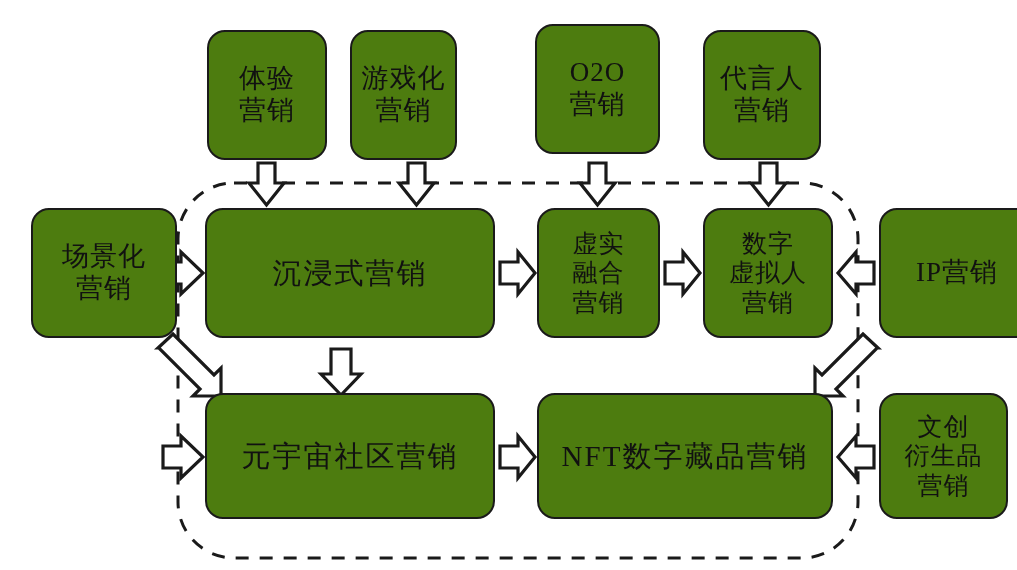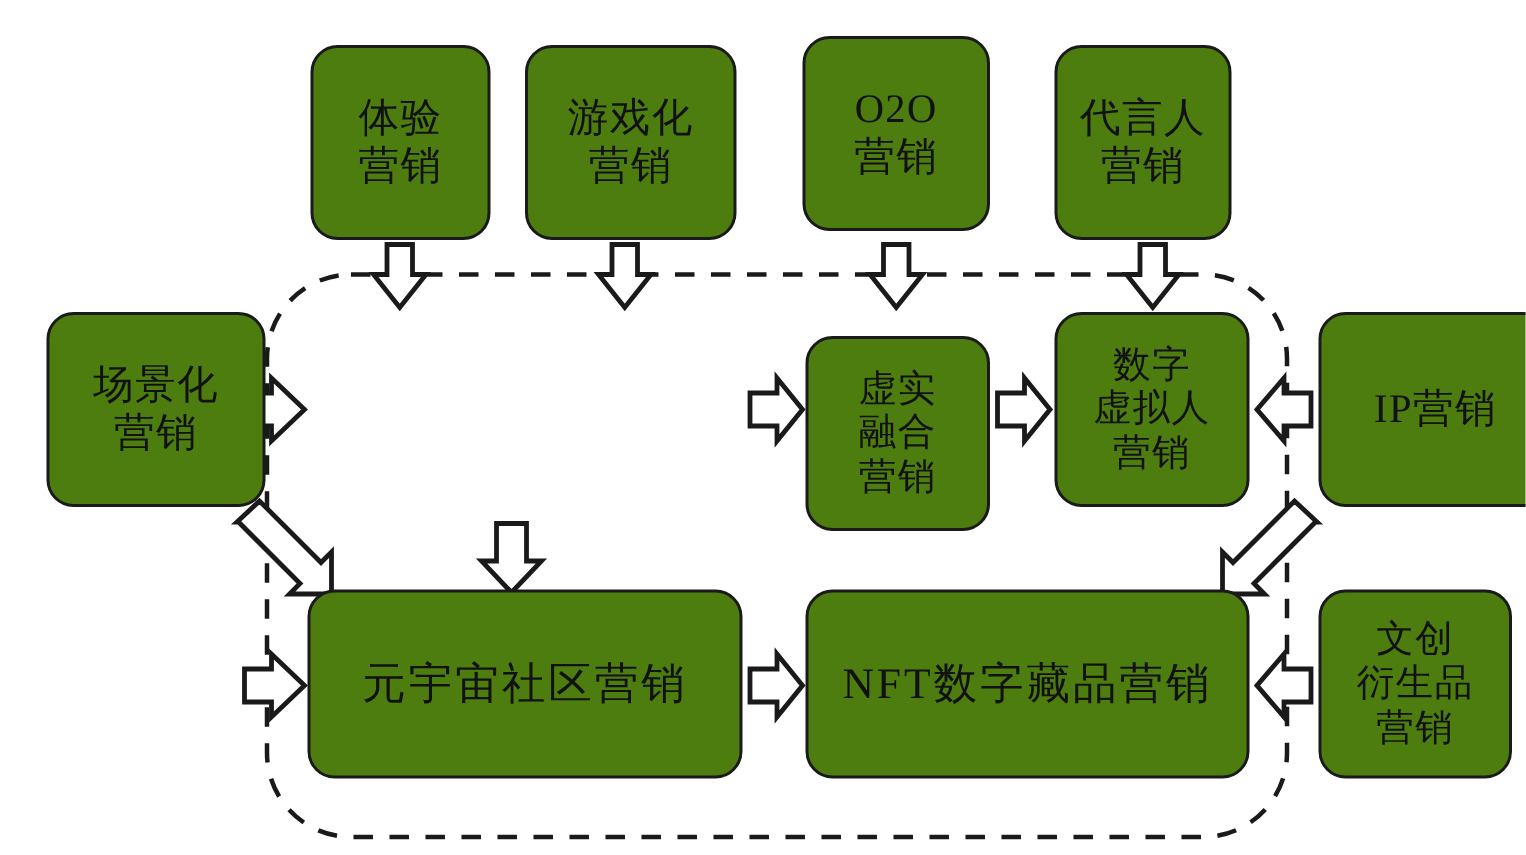--- a/index.html
+++ b/index.html
@@ -80,38 +80,41 @@
 
     <g class="arw">
       <polygon points="878,348 863,334 822,375 815,368 815,396 843,396 836,389 877,348"></polygon>
     </g>
   </svg>
 
   <div class="node t-top" style="left:207px;top:30px;width:120px;height:130px;">
     <span class="lbl">体验
 营销</span>
   </div>
-  <div class="node t-top" style="left:350px;top:30px;width:141px;height:130px;">
+  <div class="node t-top" style="left:350px;top:30px;width:107px;height:130px;">
     <span class="lbl">游戏化
 营销</span>
   </div>
   <div class="node t-top" style="left:535px;top:24px;width:125px;height:130px;">
     <span class="lbl">O2O
 营销</span>
   </div>
   <div class="node t-top" style="left:703px;top:30px;width:118px;height:130px;">
     <span class="lbl">代言人
 营销</span>
   </div>
 
   <div class="node t-side" style="left:31px;top:208px;width:146px;height:130px;">
     <span class="lbl">场景化
 营销</span>
   </div>
-  <div class="node t-narrow" style="left:537px;top:224px;width:123px;height:130px;">
+  <div class="node t-wide" style="left:205px;top:208px;width:290px;height:130px;">
+    <span class="lbl">沉浸式营销</span>
+  </div>
+  <div class="node t-narrow" style="left:537px;top:208px;width:123px;height:130px;">
     <span class="lbl">虚实
 融合
 营销</span>
   </div>
   <div class="node t-narrow" style="left:703px;top:208px;width:130px;height:130px;">
     <span class="lbl">数字
 虚拟人
 营销</span>
   </div>
   <div class="node t-ip" style="left:879px;top:208px;width:156px;height:130px;">

